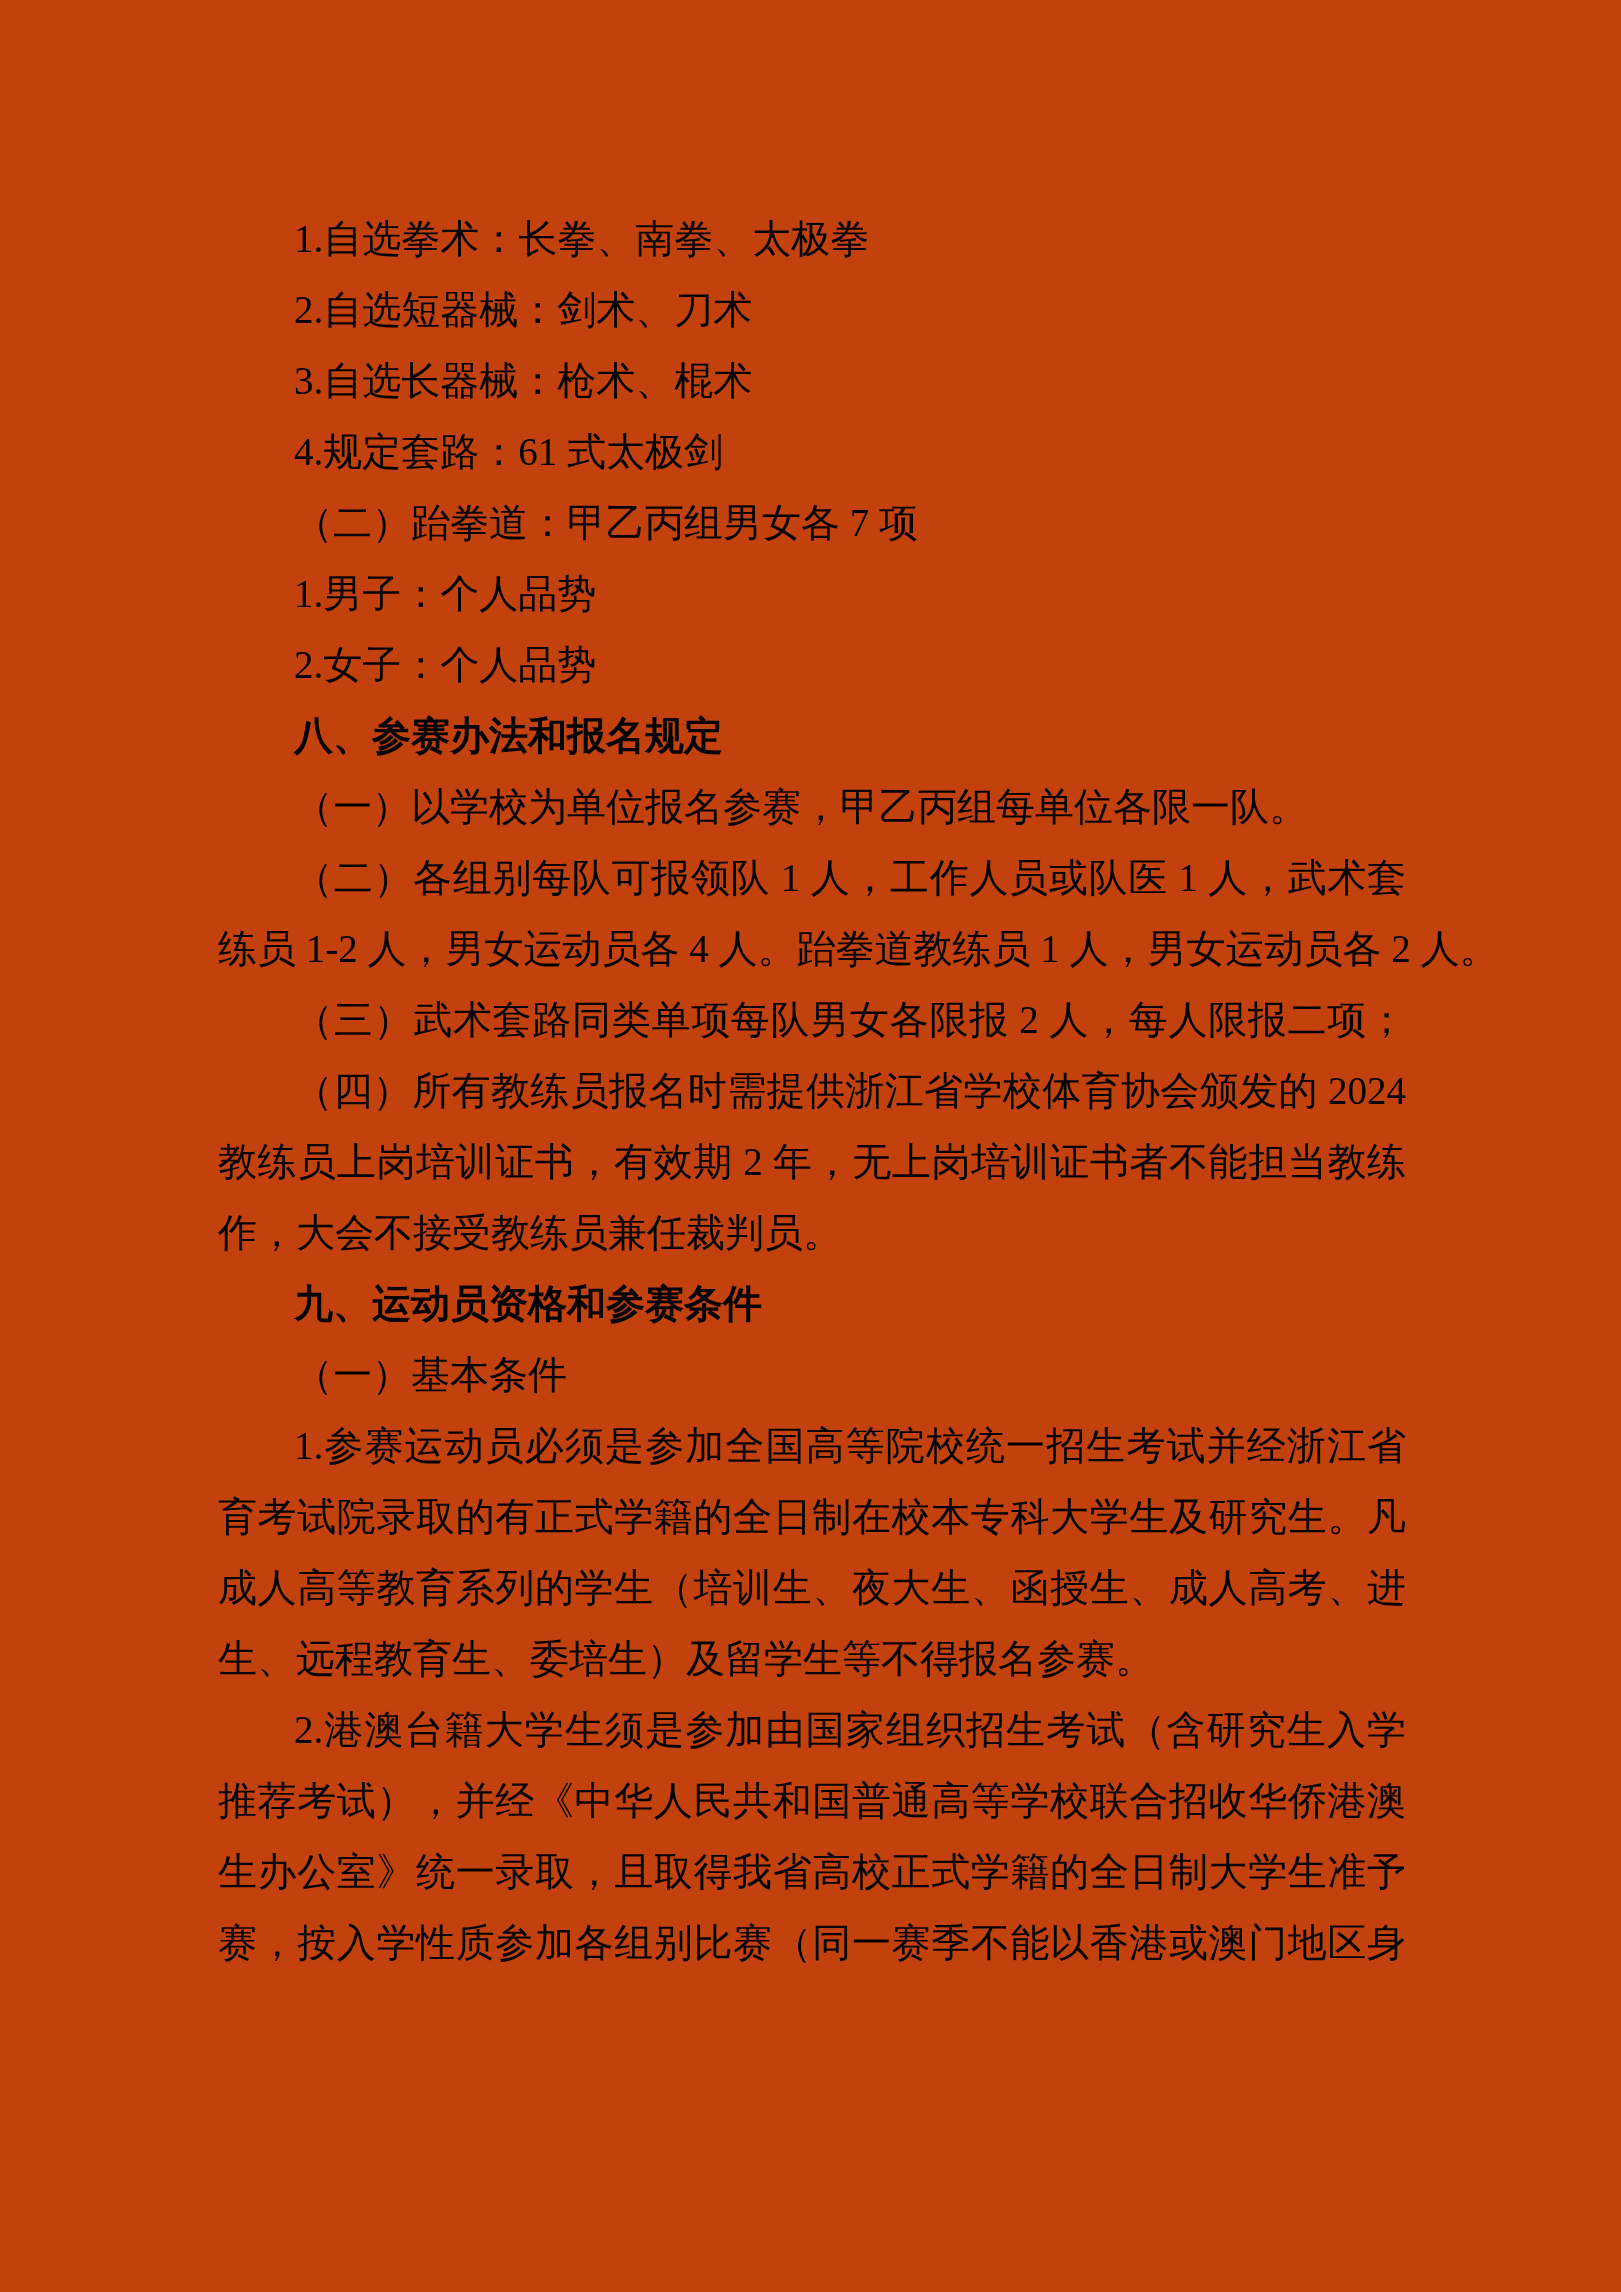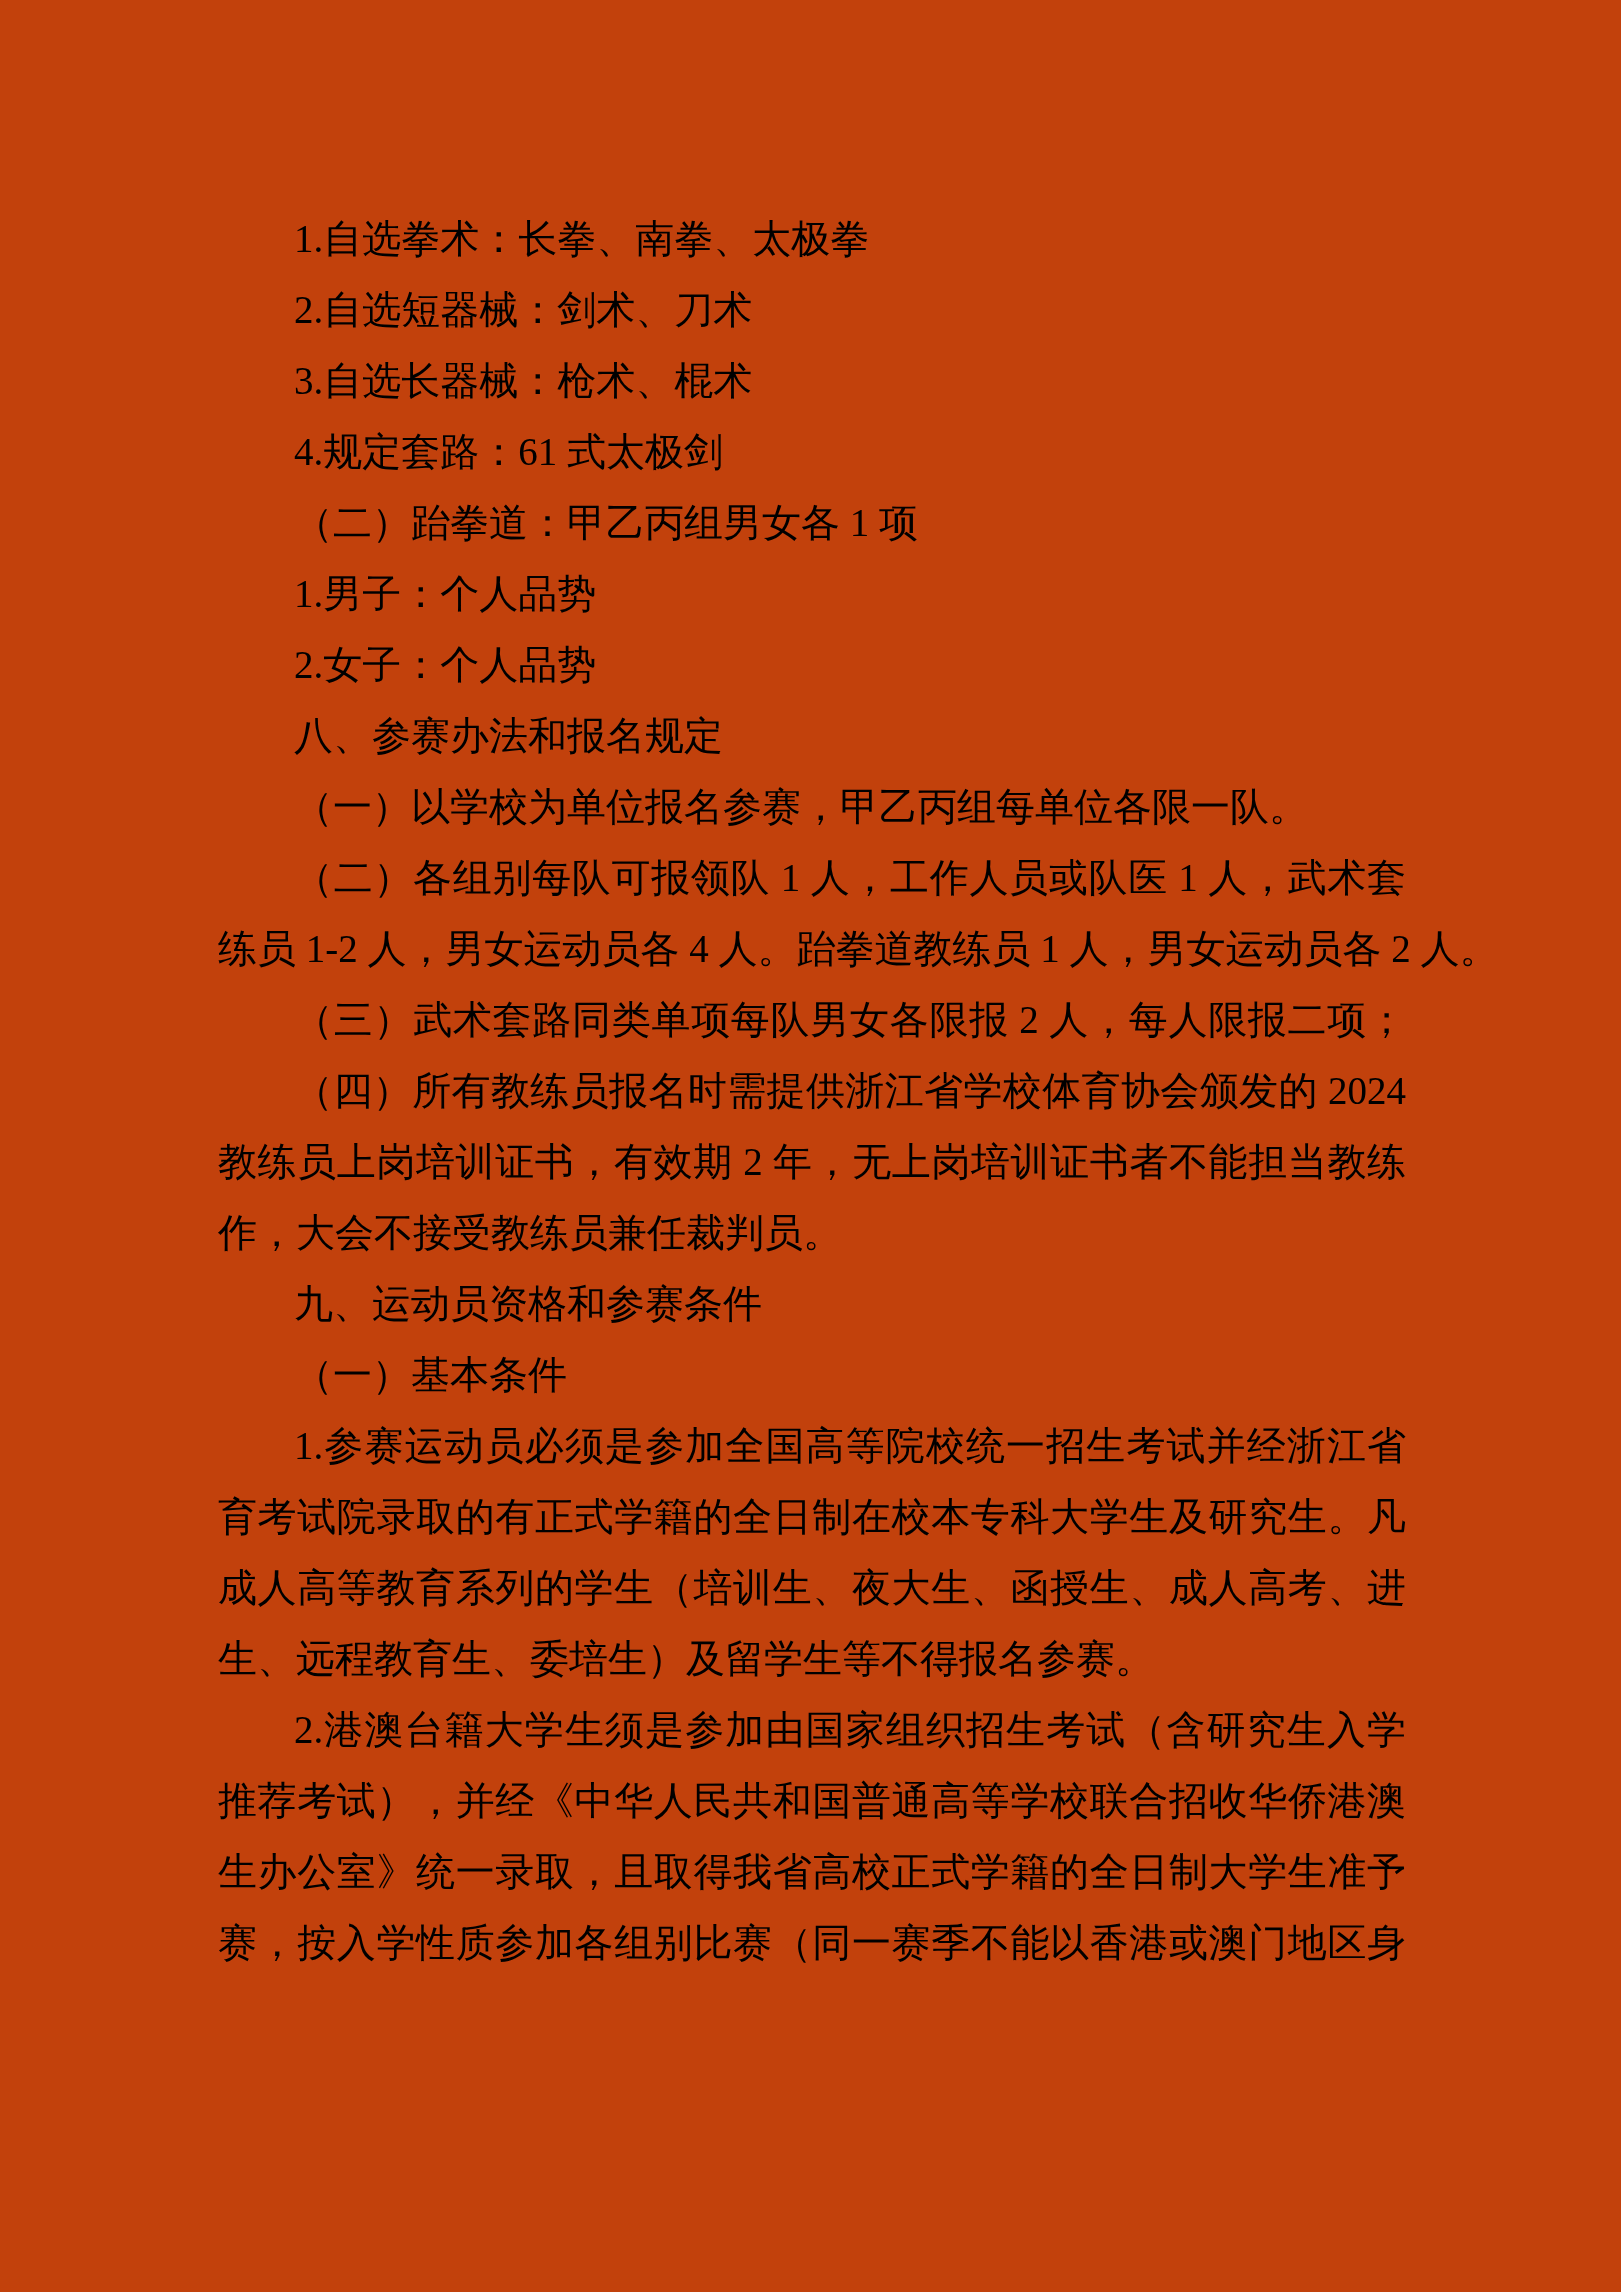--- a/index.html
+++ b/index.html
@@ -33,33 +33,33 @@
     padding-left: 76px;
   }
   .line.justify {
     white-space: normal;
     text-align: justify;
     text-align-last: justify;
     overflow: hidden;
   }
   .line.heading {
     font-family: "Liberation Sans", "DejaVu Sans", sans-serif;
-    font-weight: normal;
+    font-weight: bold;
   }
 </style>
 </head>
 <body>
 
 <div class="page">
   <div class="text-block">
       <div class="line body indent">1.自选拳术：长拳、南拳、太极拳</div>
       <div class="line body indent">2.自选短器械：剑术、刀术</div>
       <div class="line body indent">3.自选长器械：枪术、棍术</div>
       <div class="line body indent">4.规定套路：61 式太极剑</div>
-      <div class="line body indent">（二）跆拳道：甲乙丙组男女各 1 项</div>
+      <div class="line body indent">（二）跆拳道：甲乙丙组男女各 7 项</div>
       <div class="line body indent">1.男子：个人品势</div>
       <div class="line body indent">2.女子：个人品势</div>
       <div class="line heading indent">八、参赛办法和报名规定</div>
       <div class="line body indent">（一）以学校为单位报名参赛，甲乙丙组每单位各限一队。</div>
       <div class="line body indent justify">（二）各组别每队可报领队 1 人，工作人员或队医 1 人，武术套路教</div>
       <div class="line body">练员 1-2 人，男女运动员各 4 人。跆拳道教练员 1 人，男女运动员各 2 人。</div>
       <div class="line body indent justify">（三）武术套路同类单项每队男女各限报 2 人，每人限报二项；每</div>
       <div class="line body indent justify">（四）所有教练员报名时需提供浙江省学校体育协会颁发的 2024 年</div>
       <div class="line body justify">教练员上岗培训证书，有效期 2 年，无上岗培训证书者不能担当教练员工</div>
       <div class="line body">作，大会不接受教练员兼任裁判员。</div>

